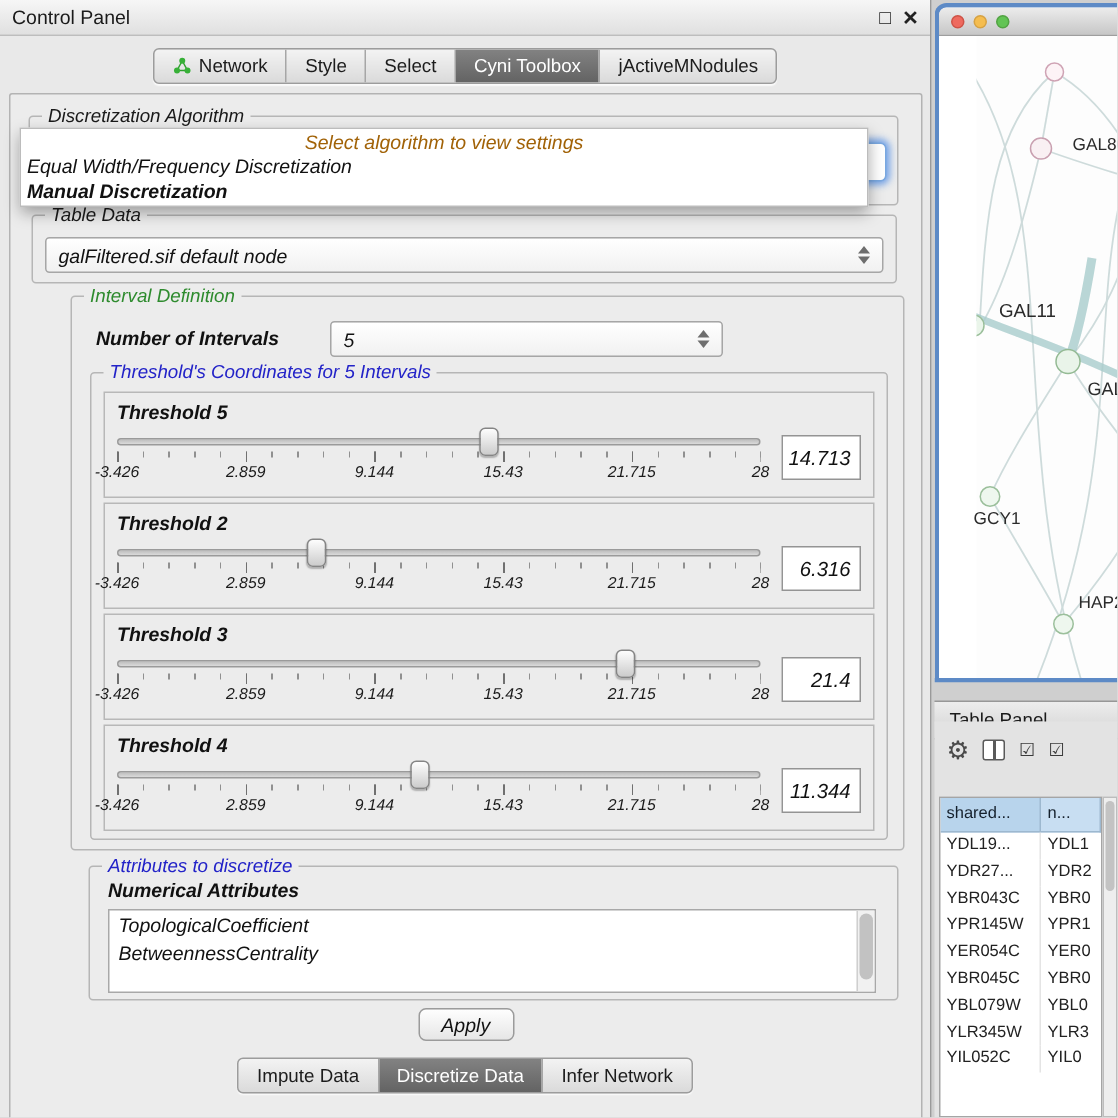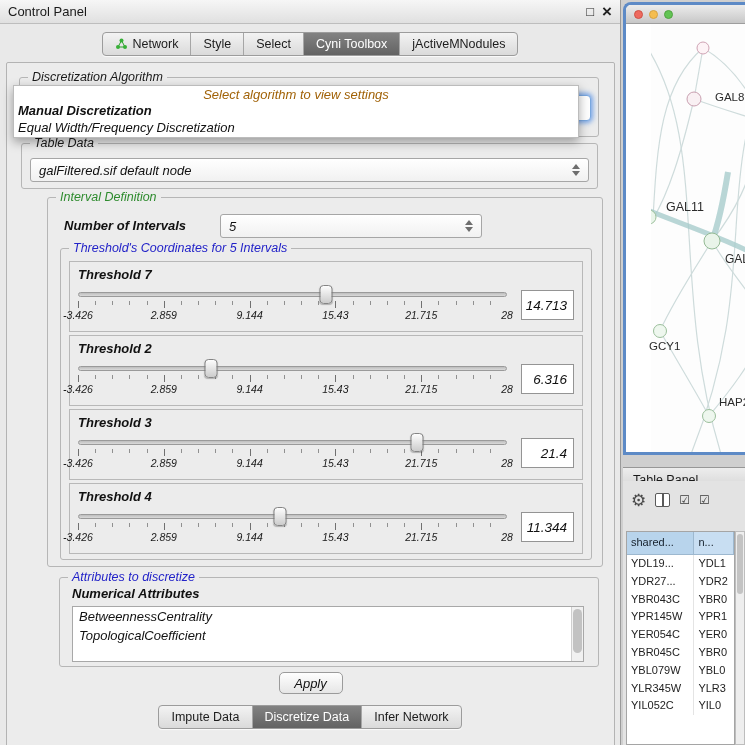--- a/index.html
+++ b/index.html
@@ -242,22 +242,22 @@
     <div class="cp-body">
 
       <div class="groupbox algo-group">
         <span class="group-label">Discretization Algorithm</span>
       </div>
 
       <div class="combo-fragment"></div>
 
       <div class="algo-popup">
         <div class="popup-placeholder">Select algorithm to view settings</div>
+        <div class="popup-opt">Equal Width/Frequency Discretization</div>
         <div class="popup-opt bold">Manual Discretization</div>
-        <div class="popup-opt">Equal Width/Frequency Discretization</div>
       </div>
 
       <div class="groupbox tabledata-group">
         <span class="group-label">Table Data</span>
         <div class="combo tabledata-combo">
           <span>galFiltered.sif default node</span>
           <span class="arrows">
             <span class="arrow-up"></span>
               <span class="arrow-down"></span>
           </span>
@@ -275,21 +275,21 @@
               <span class="arrow-down"></span>
           </span>
         </div>
 
         <div class="groupbox thresh-group">
           <span class="group-label blue">Threshold's Coordinates for 5 Intervals</span>
 
           <div class="thresh-stack">
 
             <div class="thresh-box">
-              <div class="t-label">Threshold 7</div>
+              <div class="t-label">Threshold 5</div>
               <div class="t-row">
                 <div class="slider-area">
                   <div class="track"></div>
                   <div class="ticks-minor"></div>
                   <div class="ticks-major"></div>
                   <div class="thumb" style="left: 57.7197%;"></div>
                   <div class="scale">
                     <span style="left:0%">-3.426</span>
                     <span style="left:20%">2.859</span>
                     <span style="left:40%">9.144</span>
@@ -366,22 +366,22 @@
             </div>
 
           </div>
         </div>
       </div>
 
       <div class="groupbox attr-group">
         <span class="group-label blue">Attributes to discretize</span>
         <span class="attr-title">Numerical Attributes</span>
         <div class="attr-list">
+          <div class="attr-item">TopologicalCoefficient</div>
           <div class="attr-item">BetweennessCentrality</div>
-          <div class="attr-item">TopologicalCoefficient</div>
           <div class="attr-scrollbar">
             <div class="attr-scroll-thumb"></div>
           </div>
         </div>
       </div>
 
       <div class="apply-button">Apply</div>
     </div>
 
     <div class="bottom-tabs">

